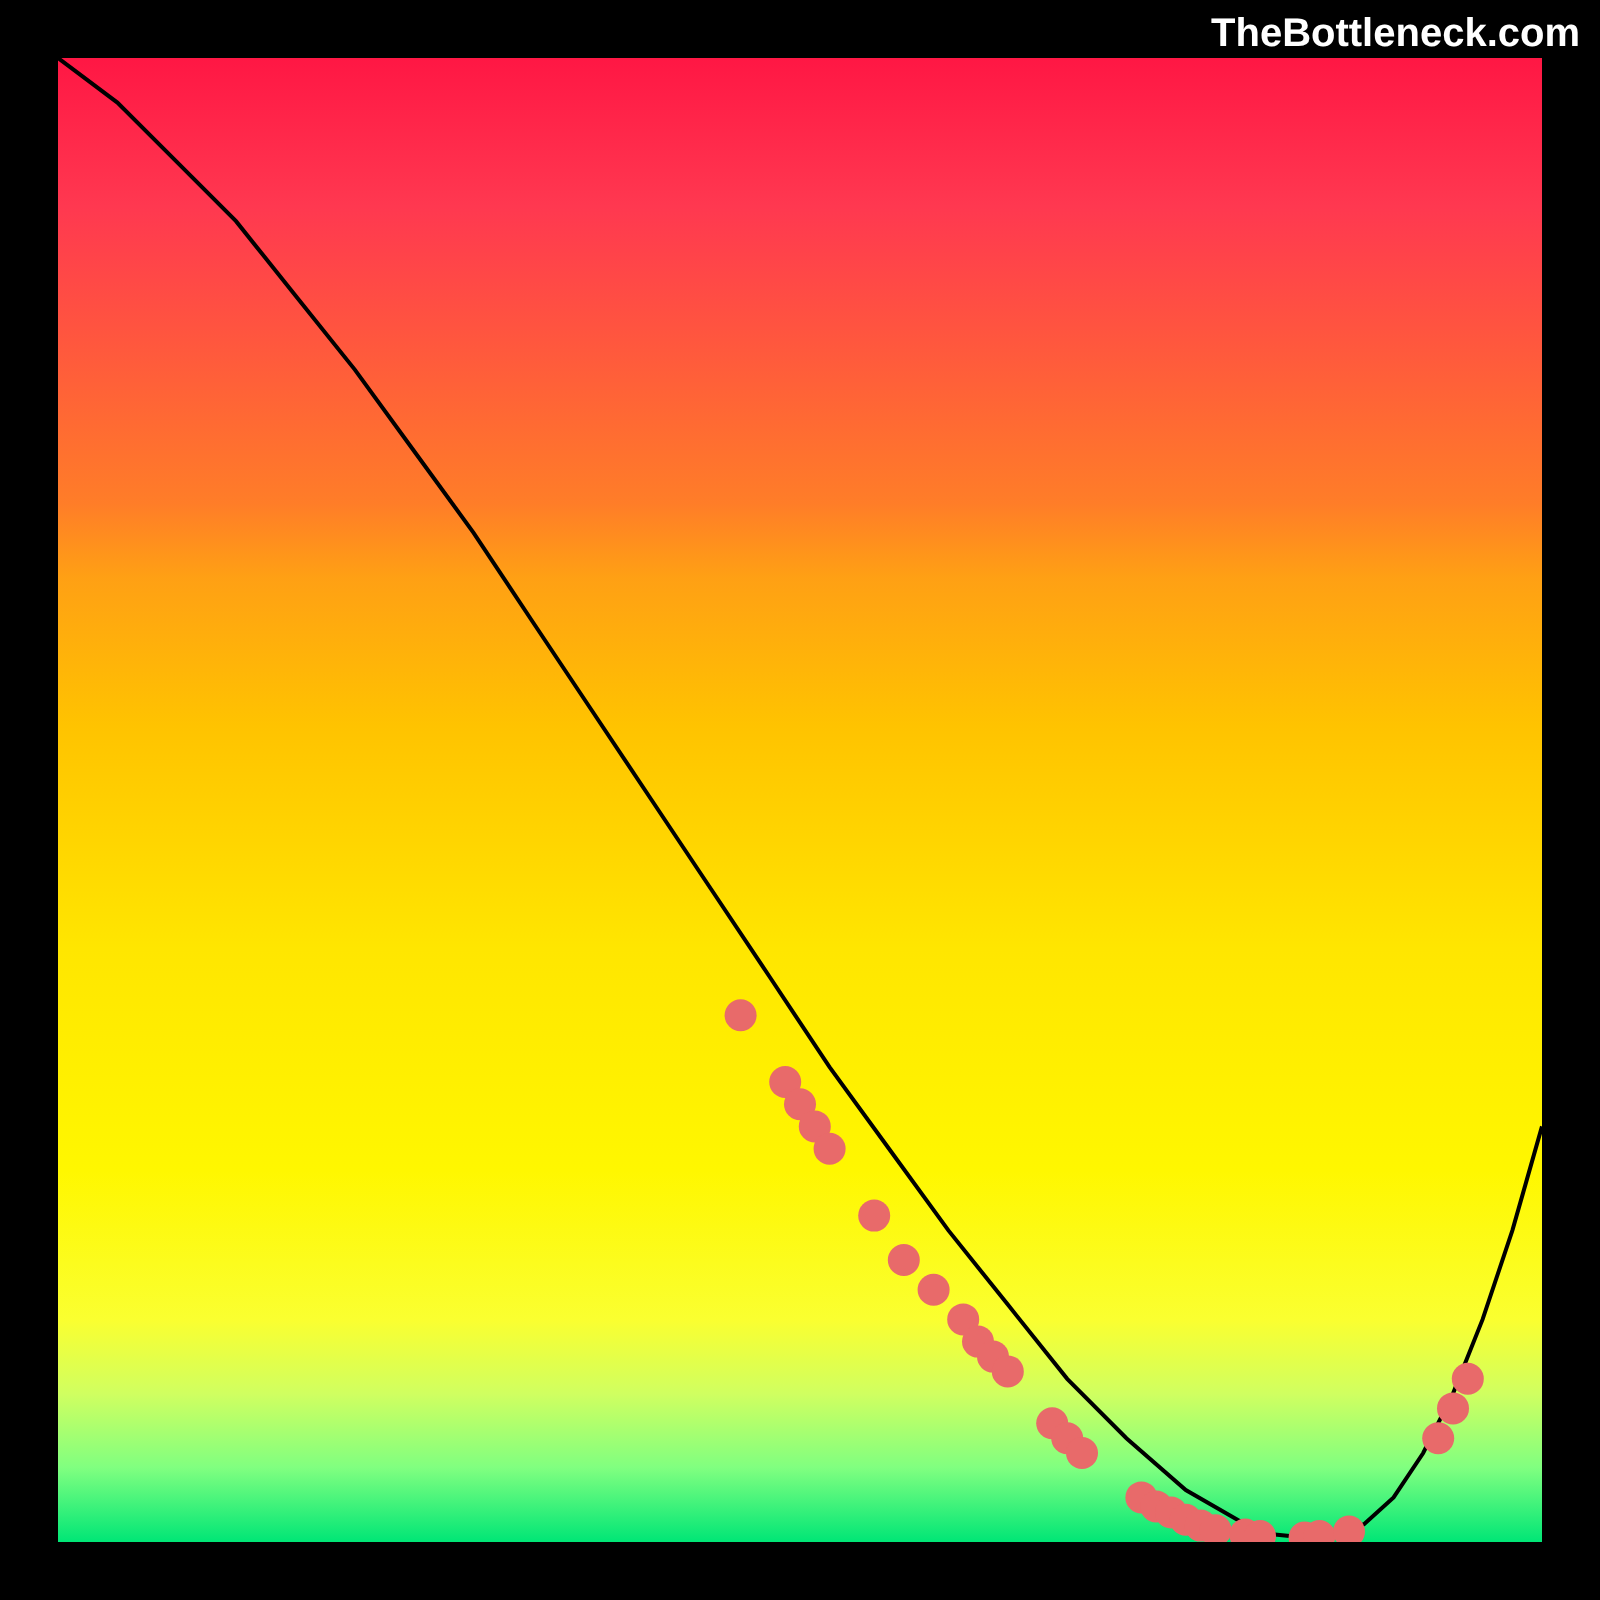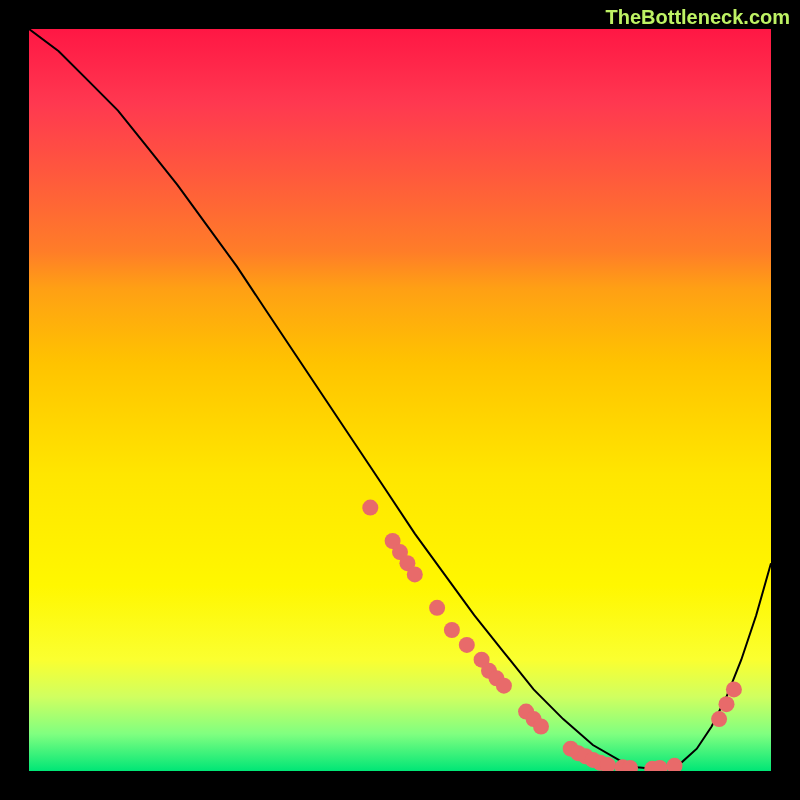--- a/index.html
+++ b/index.html
@@ -1,17 +1,17 @@
 <!DOCTYPE html>
 <html><head>
 <meta charset="utf-8">
 <style>
   * { margin: 0; padding: 0; box-sizing: border-box; }
   body { width: 800px; height: 800px; background: #000; position: relative; font-family: Arial, sans-serif; }
-  .watermark { position: absolute; top: 6px; right: 10px; font-size: 20px; font-weight: bold; color: #bef264; z-index: 10; }
+  .watermark { position: absolute; top: 6px; right: 10px; font-size: 20px; font-weight: bold; color: #ffffff; z-index: 10; }
   .plot-area { position: absolute; top: 29px; left: 29px; width: 742px; height: 742px; overflow: hidden; }
   .gradient-bg { position: absolute; inset: 0; background: linear-gradient(to bottom,
       #ff1744 0%,
       #ff3850 10%,
       #ff5a3c 20%,
       #ff7d28 30%,
       #ffa014 35%,
       #ffc300 45%,
       #ffe600 60%,
       #fff700 75%,

